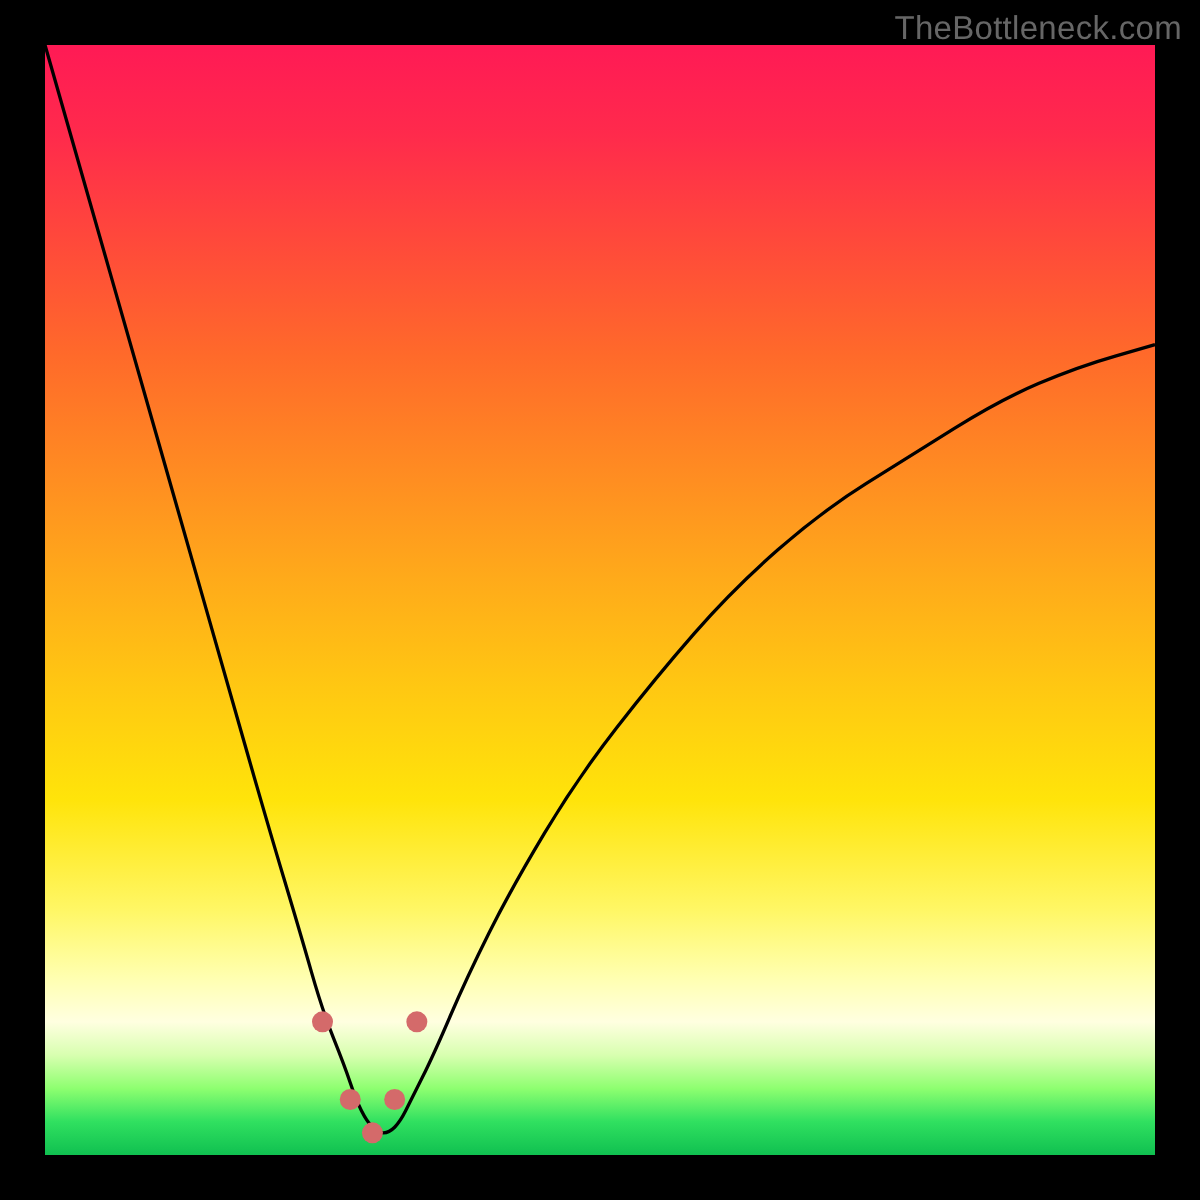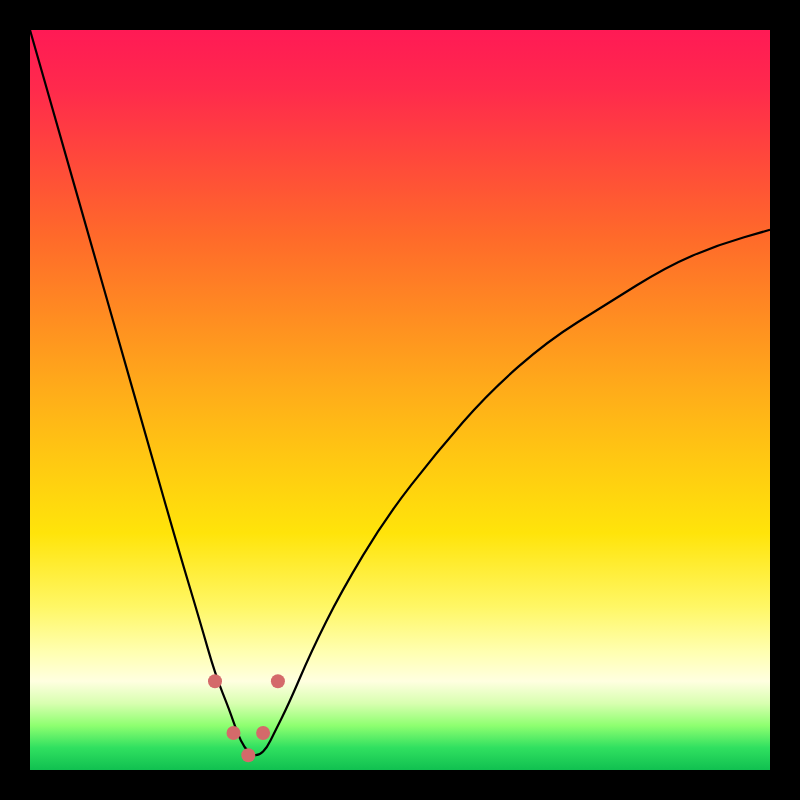--- a/index.html
+++ b/index.html
@@ -66,20 +66,21 @@
   }
   circle.node {
     fill: #d46a6a;
     stroke: none;
   }
 </style>
 </head>
 <body>
 
 <div class="frame">
+  <div class="watermark">TheBottleneck.com</div>
 
   <div class="plot-area">
     <svg class="curve" viewBox="0 0 740 740">
       <path id="curve-path" class="curve-path" d="M 0 0 Q 0 0 14.8 51.80000000000001 Q 29.6 103.60000000000002 44.400000000000006 155.40000000000003 Q 59.2 207.20000000000005 74 259 Q 88.8 310.8 103.6 362.6 Q 118.4 414.4 133.2 466.2 Q 148 518 159.10000000000002 555 Q 170.20000000000002 592 177.60000000000002 617.9 Q 185 643.8 192.4 662.3 Q 199.8 680.8 203.5 691.9 Q 207.20000000000002 703 210.9 710.4 Q 214.6 717.8 218.3 721.5 Q 222 725.2 225.7 725.2 Q 229.4 725.2 233.10000000000002 721.5 Q 236.8 717.8 240.5 710.4 Q 244.20000000000002 703 251.60000000000002 688.2 Q 259 673.4 270.1 647.5 Q 281.2 621.6 296 592 Q 310.8 562.4 333 525.4 Q 355.2 488.4 381.1 455.1 Q 407.00000000000006 421.8 432.90000000000003 392.2 Q 458.8 362.59999999999997 488.4 336.7 Q 518 310.8 547.6 292.3 Q 577.2 273.8 606.8 255.29999999999998 Q 636.4 236.79999999999995 662.3 225.7 Q 688.2 214.60000000000002 714.1 207.20000000000005 T 740 199.80000000000007"></path>
       <g id="nodes-group">
           <circle class="node" cx="185" cy="651.2" r="7"></circle>
           <circle class="node" cx="203.50000000000003" cy="703" r="7"></circle>
           <circle class="node" cx="218.29999999999998" cy="725.2" r="7"></circle>
           <circle class="node" cx="233.1" cy="703" r="7"></circle>
           <circle class="node" cx="247.9" cy="651.2" r="7"></circle>

